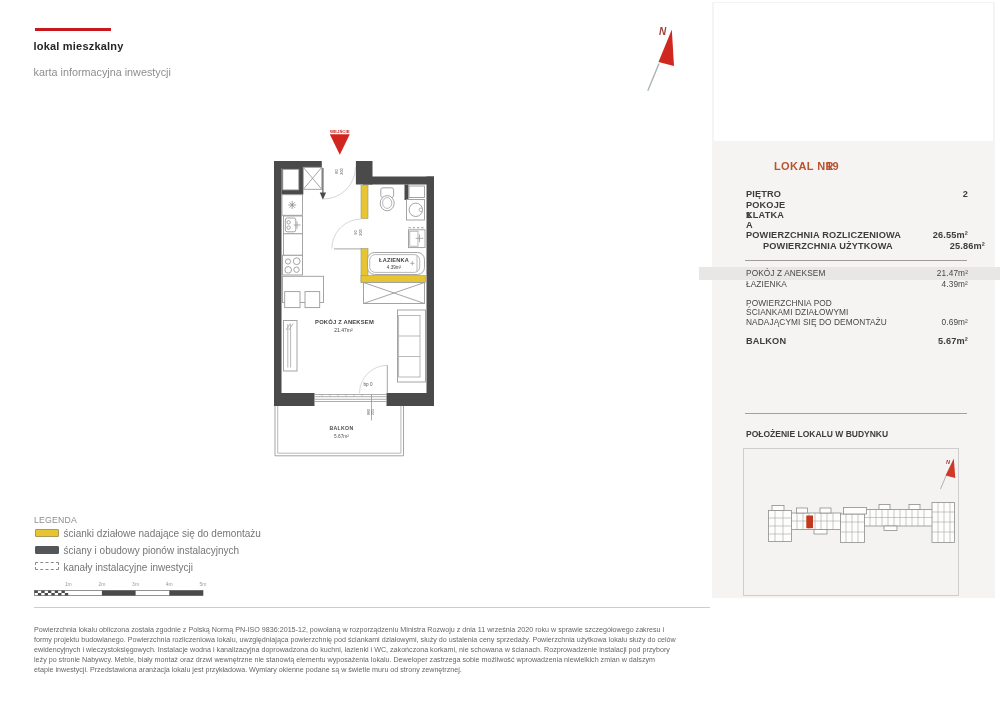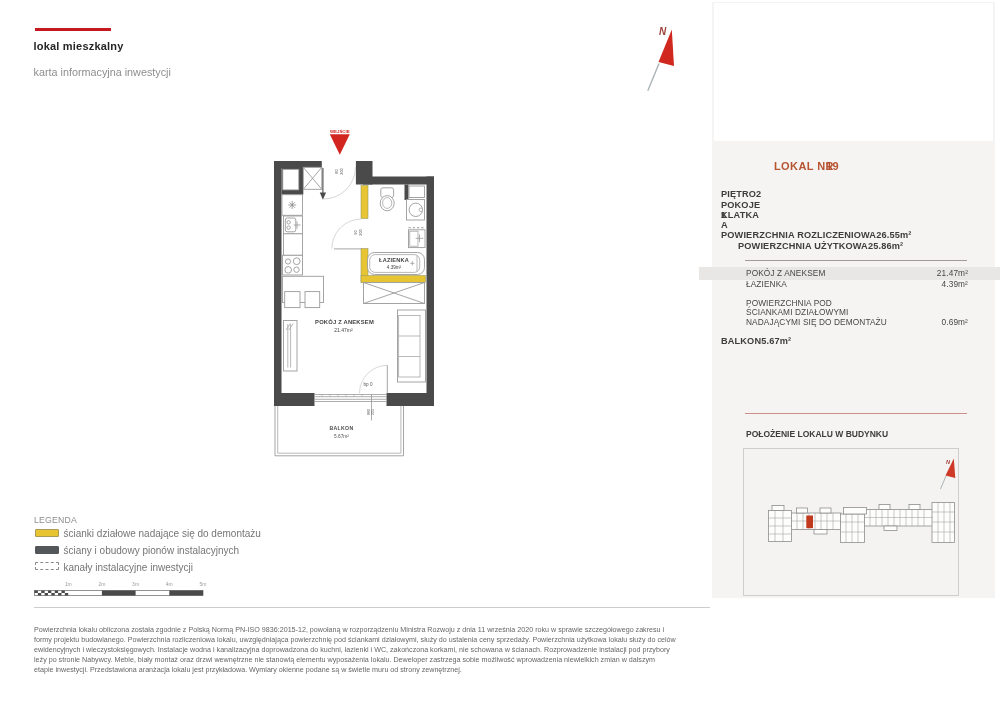--- a/index.html
+++ b/index.html
@@ -1,20 +1,20 @@
 <!DOCTYPE html>
 <html lang="pl"><head>
 <meta charset="utf-8">
 <title>lokal mieszkalny</title>
 <style>
 html,body{margin:0;padding:0;background:#fff;}
 .page{position:relative;width:1000px;height:706px;background:#ffffff;overflow:hidden;
   font-family:"Liberation Sans",sans-serif;}
 .a{position:absolute;}
-.row{position:absolute;left:721px;width:222px;display:flex;justify-content:flex-start;
+.row{position:absolute;left:746px;width:222px;display:flex;justify-content:space-between;
   font-size:9.2px;font-weight:bold;color:#3d3d3d;letter-spacing:0.15px;line-height:10px;}
 .rowr{position:absolute;left:746px;width:222px;display:flex;justify-content:space-between;
   font-size:8.3px;font-weight:normal;color:#474747;letter-spacing:0.1px;line-height:9.5px;}
 .leg{position:absolute;left:63.5px;font-size:10px;color:#757575;line-height:9px;}
 </style>
 </head>
 <body>
 <div class="page">
 
 <div class="a" style="left:34.5px;top:27.5px;width:76.5px;height:3.8px;background:#c5191f;"></div>

